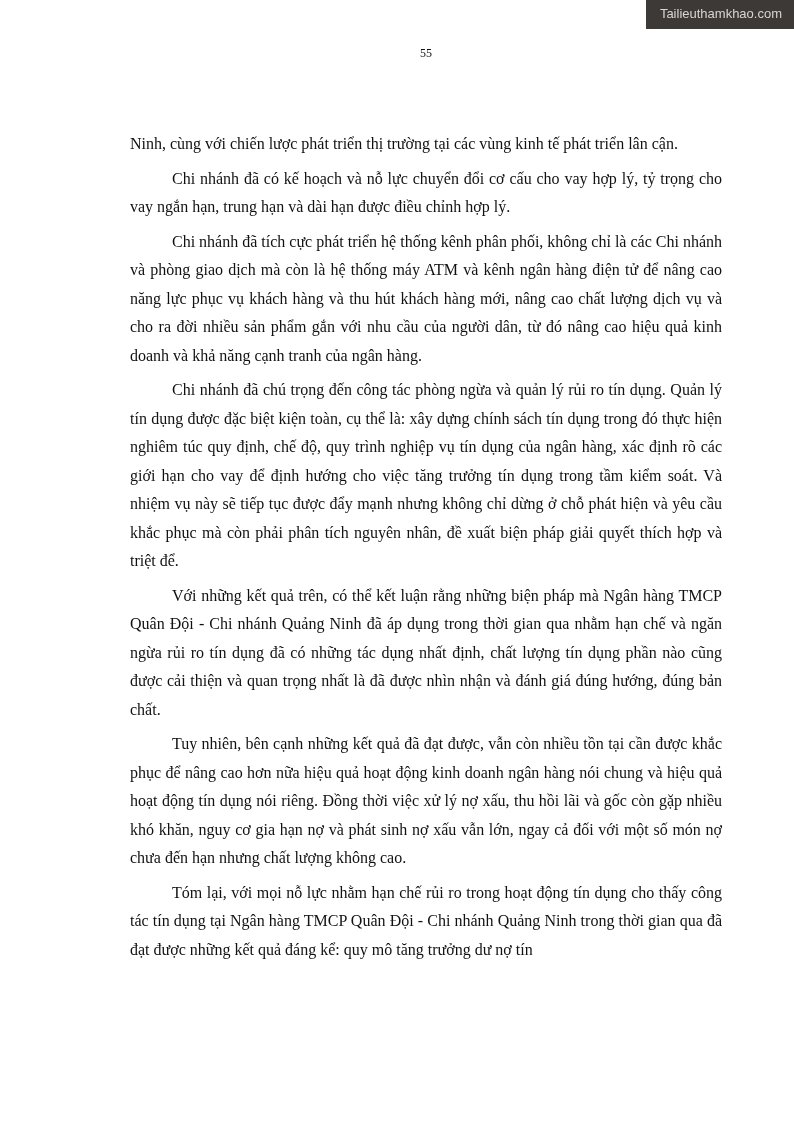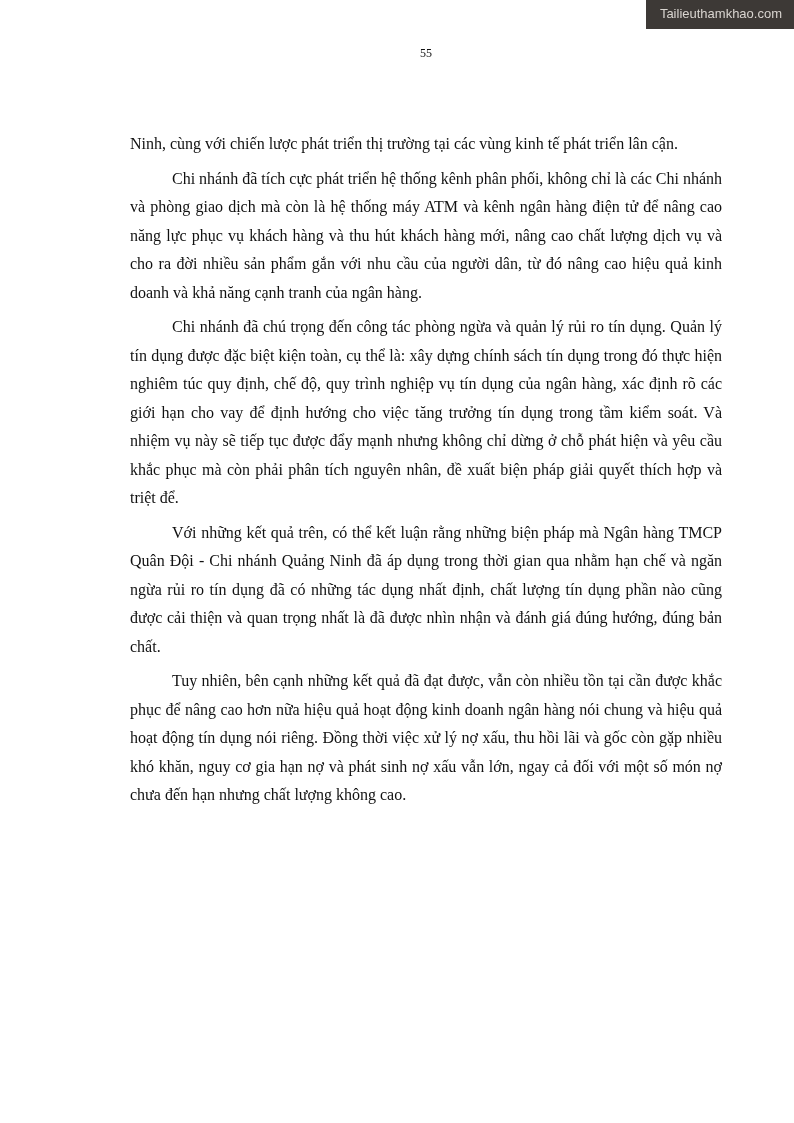--- a/index.html
+++ b/index.html
@@ -53,17 +53,19 @@
 <body>
 
 <div class="watermark">
   <span>Tailieuthamkhao.com</span>
 </div>
 
 <div class="page-number">55</div>
 
 <div class="doc-body" id="doc-body">
     <p>Ninh, cùng với chiến lược phát triển thị trường tại các vùng kinh tế phát triển lân cận.</p>
+    <p class="indent">Chi nhánh đã có kế hoạch và nỗ lực chuyển đổi cơ cấu cho vay hợp lý, tỷ trọng cho vay ngắn hạn, trung hạn và dài hạn được điều chỉnh hợp lý.</p>
     <p class="indent">Chi nhánh đã tích cực phát triển hệ thống kênh phân phối, không chỉ là các Chi nhánh và phòng giao dịch mà còn là hệ thống máy ATM và kênh ngân hàng điện tử để nâng cao năng lực phục vụ khách hàng và thu hút khách hàng mới, nâng cao chất lượng dịch vụ và cho ra đời nhiều sản phẩm gắn với nhu cầu của người dân, từ đó nâng cao hiệu quả kinh doanh và khả năng cạnh tranh của ngân hàng.</p>
     <p class="indent">Chi nhánh đã chú trọng đến công tác phòng ngừa và quản lý rủi ro tín dụng. Quản lý tín dụng được đặc biệt kiện toàn, cụ thể là: xây dựng chính sách tín dụng trong đó thực hiện nghiêm túc quy định, chế độ, quy trình nghiệp vụ tín dụng của ngân hàng, xác định rõ các giới hạn cho vay để định hướng cho việc tăng trưởng tín dụng trong tầm kiểm soát. Và nhiệm vụ này sẽ tiếp tục được đẩy mạnh nhưng không chỉ dừng ở chỗ phát hiện và yêu cầu khắc phục mà còn phải phân tích nguyên nhân, đề xuất biện pháp giải quyết thích hợp và triệt để.</p>
     <p class="indent">Với những kết quả trên, có thể kết luận rằng những biện pháp mà Ngân hàng TMCP Quân Đội - Chi nhánh Quảng Ninh đã áp dụng trong thời gian qua nhằm hạn chế và ngăn ngừa rủi ro tín dụng đã có những tác dụng nhất định, chất lượng tín dụng phần nào cũng được cải thiện và quan trọng nhất là đã được nhìn nhận và đánh giá đúng hướng, đúng bản chất.</p>
     <p class="indent">Tuy nhiên, bên cạnh những kết quả đã đạt được, vẫn còn nhiều tồn tại cần được khắc phục để nâng cao hơn nữa hiệu quả hoạt động kinh doanh ngân hàng nói chung và hiệu quả hoạt động tín dụng nói riêng. Đồng thời việc xử lý nợ xấu, thu hồi lãi và gốc còn gặp nhiều khó khăn, nguy cơ gia hạn nợ và phát sinh nợ xấu vẫn lớn, ngay cả đối với một số món nợ chưa đến hạn nhưng chất lượng không cao.</p>
+    <p class="indent">Tóm lại, với mọi nỗ lực nhằm hạn chế rủi ro trong hoạt động tín dụng cho thấy công tác tín dụng tại Ngân hàng TMCP Quân Đội - Chi nhánh Quảng Ninh trong thời gian qua đã đạt được những kết quả đáng kể: quy mô tăng trưởng dư nợ tín</p>
   </div>
 
 </body></html>

